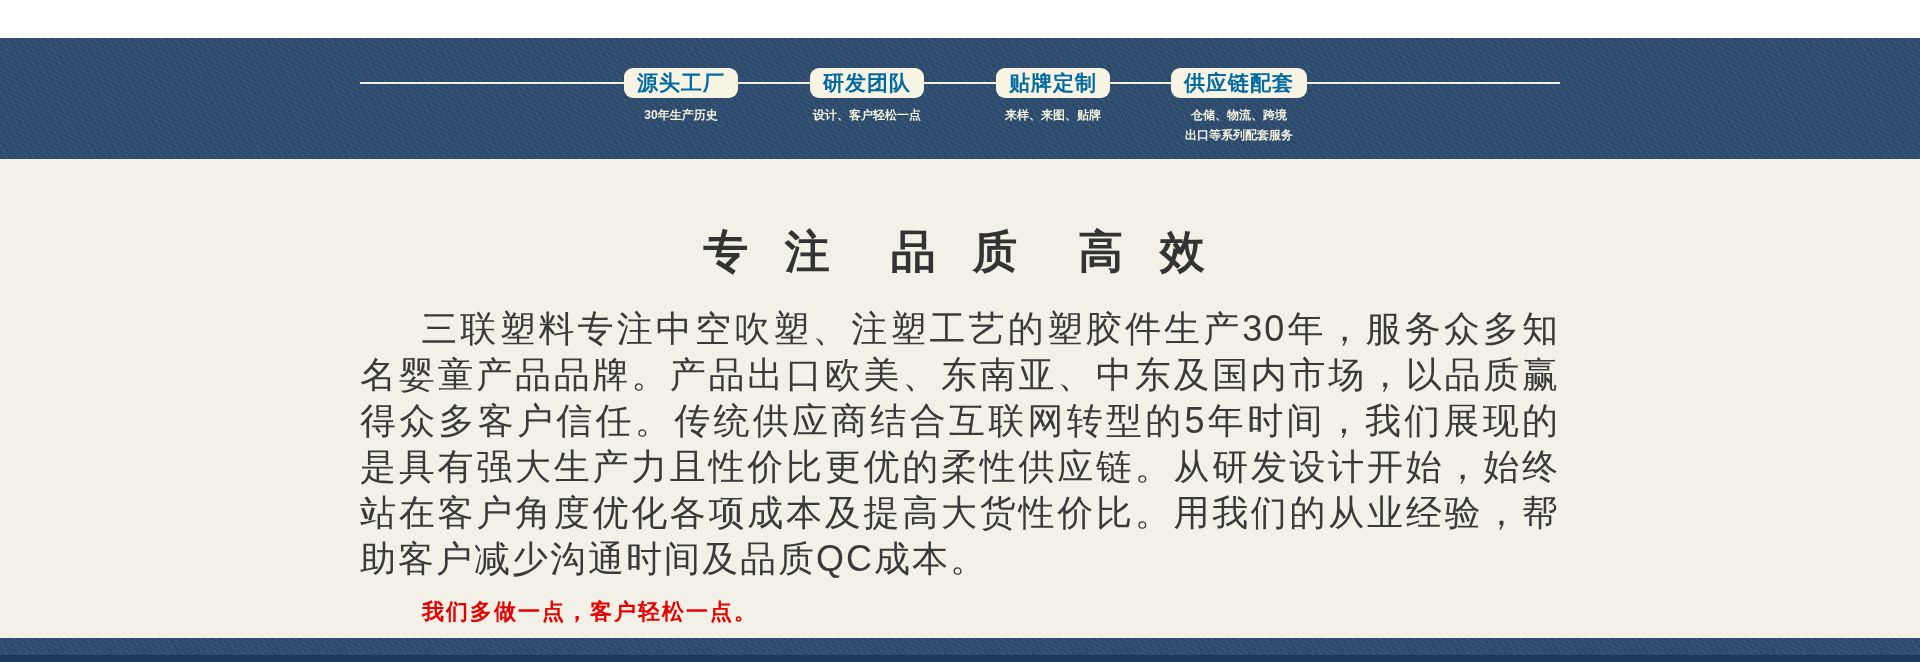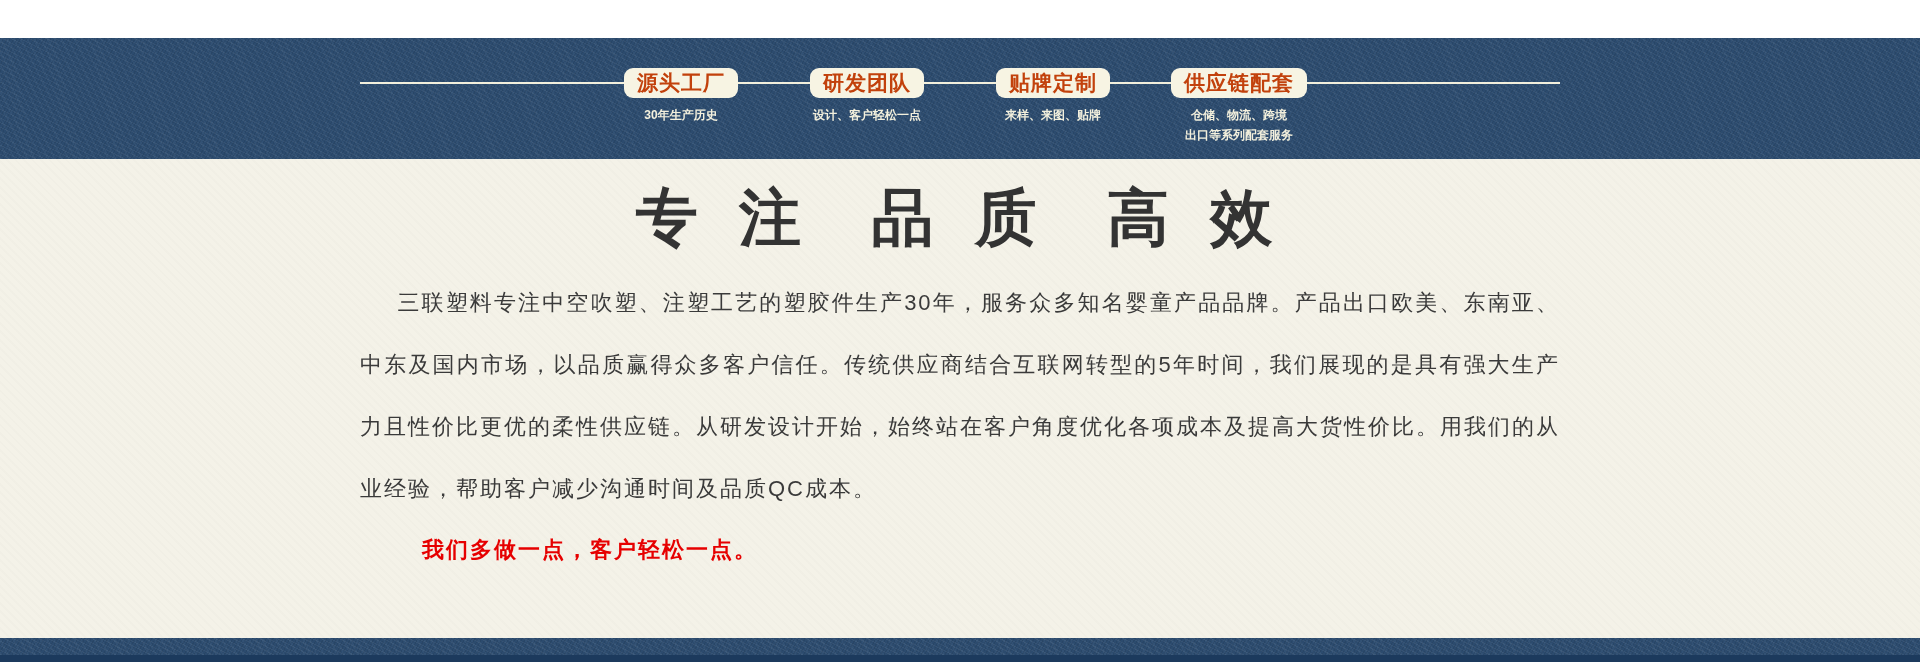--- a/index.html
+++ b/index.html
@@ -27,43 +27,44 @@
   }
   .feature-row {
     position:relative; z-index:1; height:100%;
     display:flex; justify-content:center; align-items:flex-start;
     padding-top:30px;
   }
   .feature-item {
     width:186px; display:flex; flex-direction:column; align-items:center;
   }
   .feature-badge {
-    background:#f7f4e3; color:#c2410c;
+    background:#f7f4e3; color:#0369a1;
     font-size:21px; font-weight:bold; letter-spacing:1px;
     line-height:30px; padding:0 13px; border-radius:9px;
     white-space:nowrap;
   }
   .feature-subtitle {
     margin-top:7px; text-align:center; color:#f3f0dd;
     font-size:12px; font-weight:bold; line-height:20px; white-space:nowrap;
   }
 
   .content {
     flex:1 1 auto; padding-top:33px;
     background-color:#f4f2e8;
     background-image:repeating-linear-gradient(45deg, rgba(0,0,0,.012) 0 2px, transparent 2px 6px);
   }
   .heading {
     text-align:center; color:#333333;
-    font-size:62px; font-weight:bold; letter-spacing:12px; line-height:52px;
+    font-size:45px; font-weight:bold; letter-spacing:12px; line-height:52px;
     white-space:pre;
+    margin-top:34px;
   }
   .para {
     width:1200px; margin:28px auto 0;
-    color:#3a3a3a; font-size:22px; line-height:62px; letter-spacing:2px;
+    color:#3a3a3a; font-size:36px; line-height:46px; letter-spacing:2px;
     text-align:justify; text-indent:1.7em;
   }
   .highlight {
     width:1200px; margin:14px auto 0; padding-left:62px;
     color:#e60000; font-size:22px; font-weight:bold; letter-spacing:2px; line-height:32px;
   }
 
   .bottom-band { height:17px; flex:0 0 auto; }
   .bottom-dark { height:7px; background:#1c3a5d; flex:0 0 auto; }
 </style>

